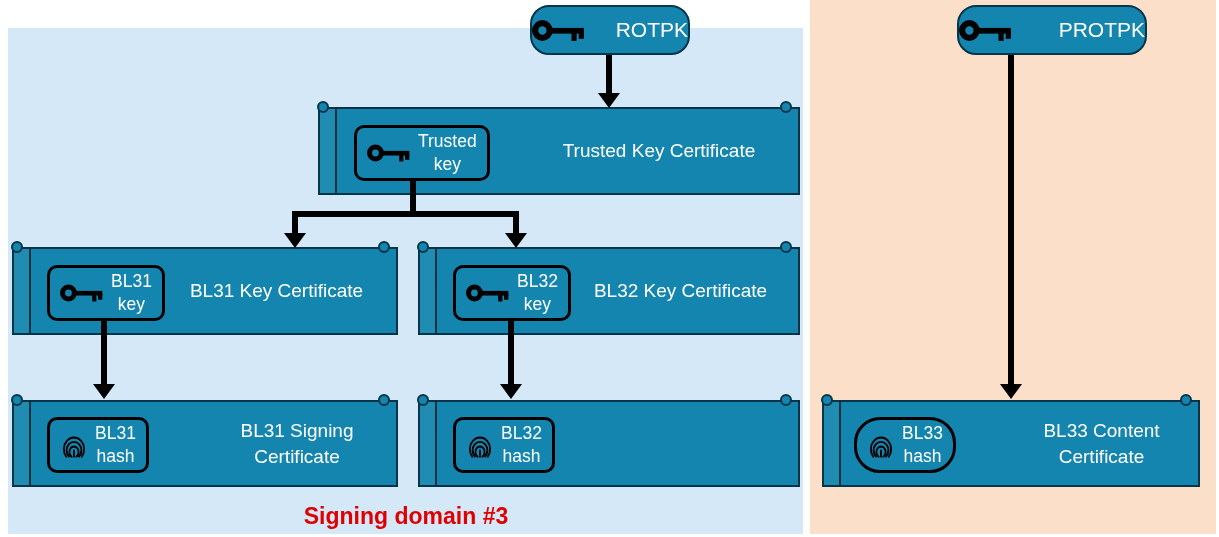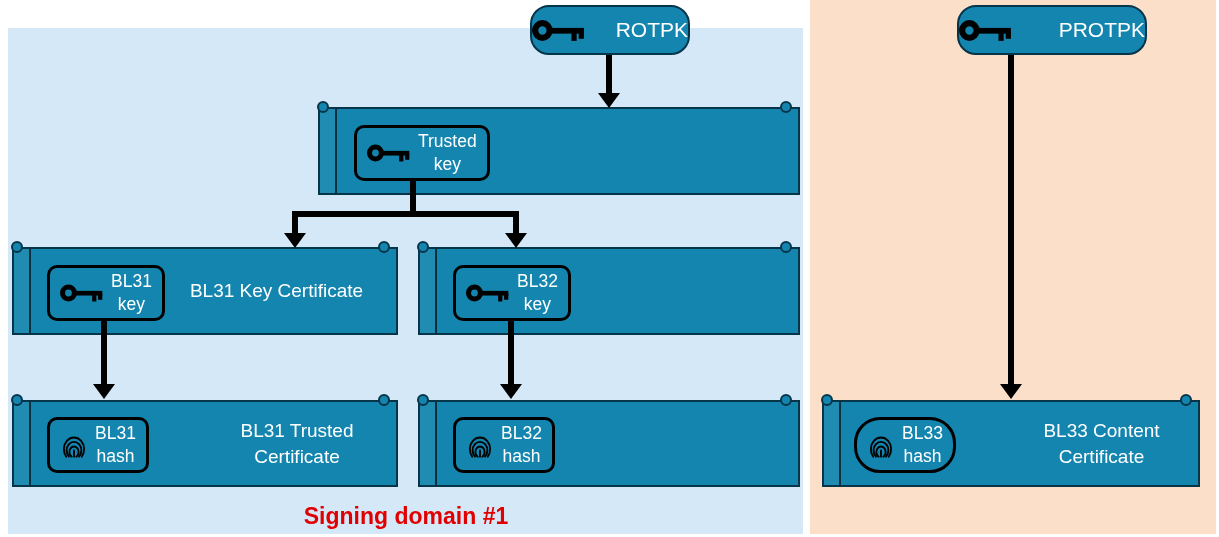--- a/index.html
+++ b/index.html
@@ -112,20 +112,21 @@
     <span class="curl curl-tr"></span>
     <div class="badge" style="left:34px;top:16px;">
       <svg class="key-icon" viewBox="0 0 52 26">
           <use href="#icon-key"></use>
         </svg>
       <span class="badge-text">
         <span>Trusted</span>
         <span>key</span>
       </span>
     </div>
+    <div class="title" style="left:215px;right:15px;">Trusted Key Certificate</div>
   </div>
 
   <div class="scroll" id="cert-bl31-key">
     <span class="roll-line"></span>
     <span class="curl curl-tl"></span>
     <span class="curl curl-tr"></span>
     <div class="badge" style="left:33px;top:16px;">
       <svg class="key-icon" viewBox="0 0 52 26">
           <use href="#icon-key"></use>
         </svg>
@@ -143,36 +144,37 @@
     <span class="curl curl-tr"></span>
     <div class="badge" style="left:33px;top:16px;">
       <svg class="key-icon" viewBox="0 0 52 26">
           <use href="#icon-key"></use>
         </svg>
       <span class="badge-text">
         <span>BL32</span>
         <span>key</span>
       </span>
     </div>
+    <div class="title" style="left:155px;right:12px;">BL32 Key Certificate</div>
   </div>
 
   <div class="scroll" id="cert-bl31-content">
     <span class="roll-line"></span>
     <span class="curl curl-tl"></span>
     <span class="curl curl-tr"></span>
     <div class="badge" style="left:33px;top:15px;">
       <svg class="fp-icon" viewBox="0 0 36 44">
           <use href="#icon-fingerprint"></use>
         </svg>
       <span class="badge-text">
         <span>BL31</span>
         <span>hash</span>
       </span>
     </div>
-    <div class="title" style="left:200px;right:16px;">BL31 Trusted Certificate</div>
+    <div class="title" style="left:200px;right:16px;">BL31 Signing Certificate</div>
   </div>
 
   <div class="scroll" id="cert-bl32-content">
     <span class="roll-line"></span>
     <span class="curl curl-tl"></span>
     <span class="curl curl-tr"></span>
     <div class="badge" style="left:33px;top:15px;">
       <svg class="fp-icon" viewBox="0 0 36 44">
           <use href="#icon-fingerprint"></use>
         </svg>
@@ -210,15 +212,15 @@
   <div class="ahead" style="left:505px;top:233px;"></div>
 
   <div class="vline" style="left:101px;top:319px;width:6px;height:67px;"></div>
   <div class="ahead" style="left:93px;top:384px;"></div>
   <div class="vline" style="left:508px;top:319px;width:6px;height:67px;"></div>
   <div class="ahead" style="left:500px;top:384px;"></div>
 
   <div class="vline" style="left:1008px;top:55px;width:6px;height:331px;"></div>
   <div class="ahead" style="left:1000px;top:384px;"></div>
 
-  <div class="domain-label" id="label-d1">Signing domain #1</div>
+  <div class="domain-label" id="label-d1">Signing domain #3</div>
 
 </div>
 
 </body></html>

